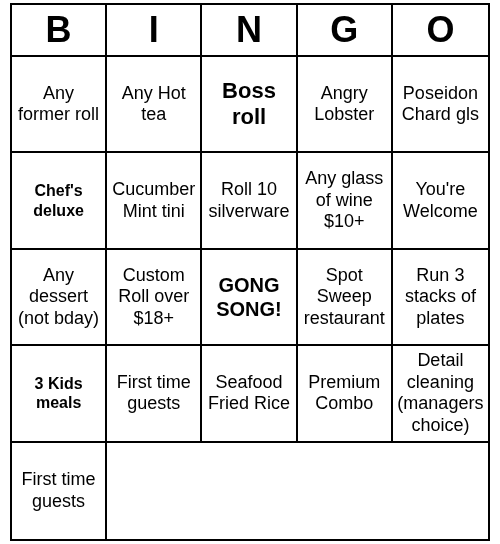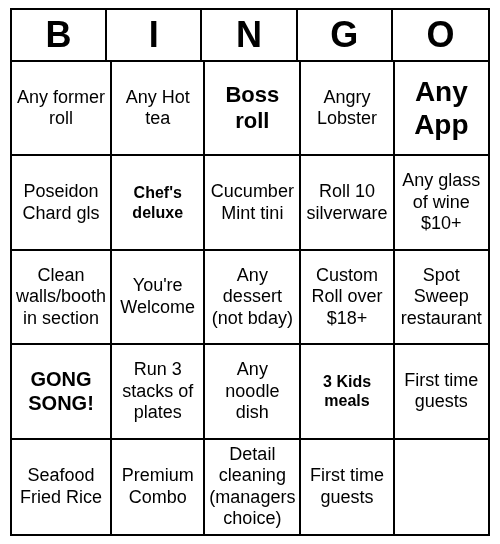--- a/index.html
+++ b/index.html
@@ -106,61 +106,52 @@
       </div>
       <div class="bingo-cell">
         <span>Any Hot tea</span>
       </div>
       <div class="bingo-cell large-text">
         <span>Boss roll</span>
       </div>
       <div class="bingo-cell">
         <span>Angry Lobster</span>
       </div>
-      <div class="bingo-cell xlarge-text">
-        <span>Any App</span>
-      </div>
       <div class="bingo-cell">
         <span>Poseidon Chard gls</span>
       </div>
       <div class="bingo-cell medium-bold">
         <span>Chef's deluxe</span>
       </div>
       <div class="bingo-cell">
         <span>Cucumber Mint tini</span>
       </div>
       <div class="bingo-cell">
         <span>Roll 10 silverware</span>
       </div>
       <div class="bingo-cell">
         <span>Any glass of wine $10+</span>
       </div>
       <div class="bingo-cell">
-        <span>Clean walls/booth in section</span>
-      </div>
-      <div class="bingo-cell">
         <span>You're Welcome</span>
       </div>
       <div class="bingo-cell">
         <span>Any dessert (not bday)</span>
       </div>
       <div class="bingo-cell">
         <span>Custom Roll over $18+</span>
       </div>
-      <div class="bingo-cell">
-        <span>Spot Sweep restaurant</span>
-      </div>
       <div class="bingo-cell gong">
         <span>GONG SONG!</span>
       </div>
       <div class="bingo-cell">
-        <span>Run 3 stacks of plates</span>
+        <span>Spot Sweep restaurant</span>
       </div>
       <div class="bingo-cell">
-        <span>Any noodle dish</span>
+        <span>Run 3 stacks of plates</span>
       </div>
       <div class="bingo-cell medium-bold">
         <span>3 Kids meals</span>
       </div>
       <div class="bingo-cell">
         <span>First time guests</span>
       </div>
       <div class="bingo-cell">
         <span>Seafood Fried Rice</span>
       </div>

